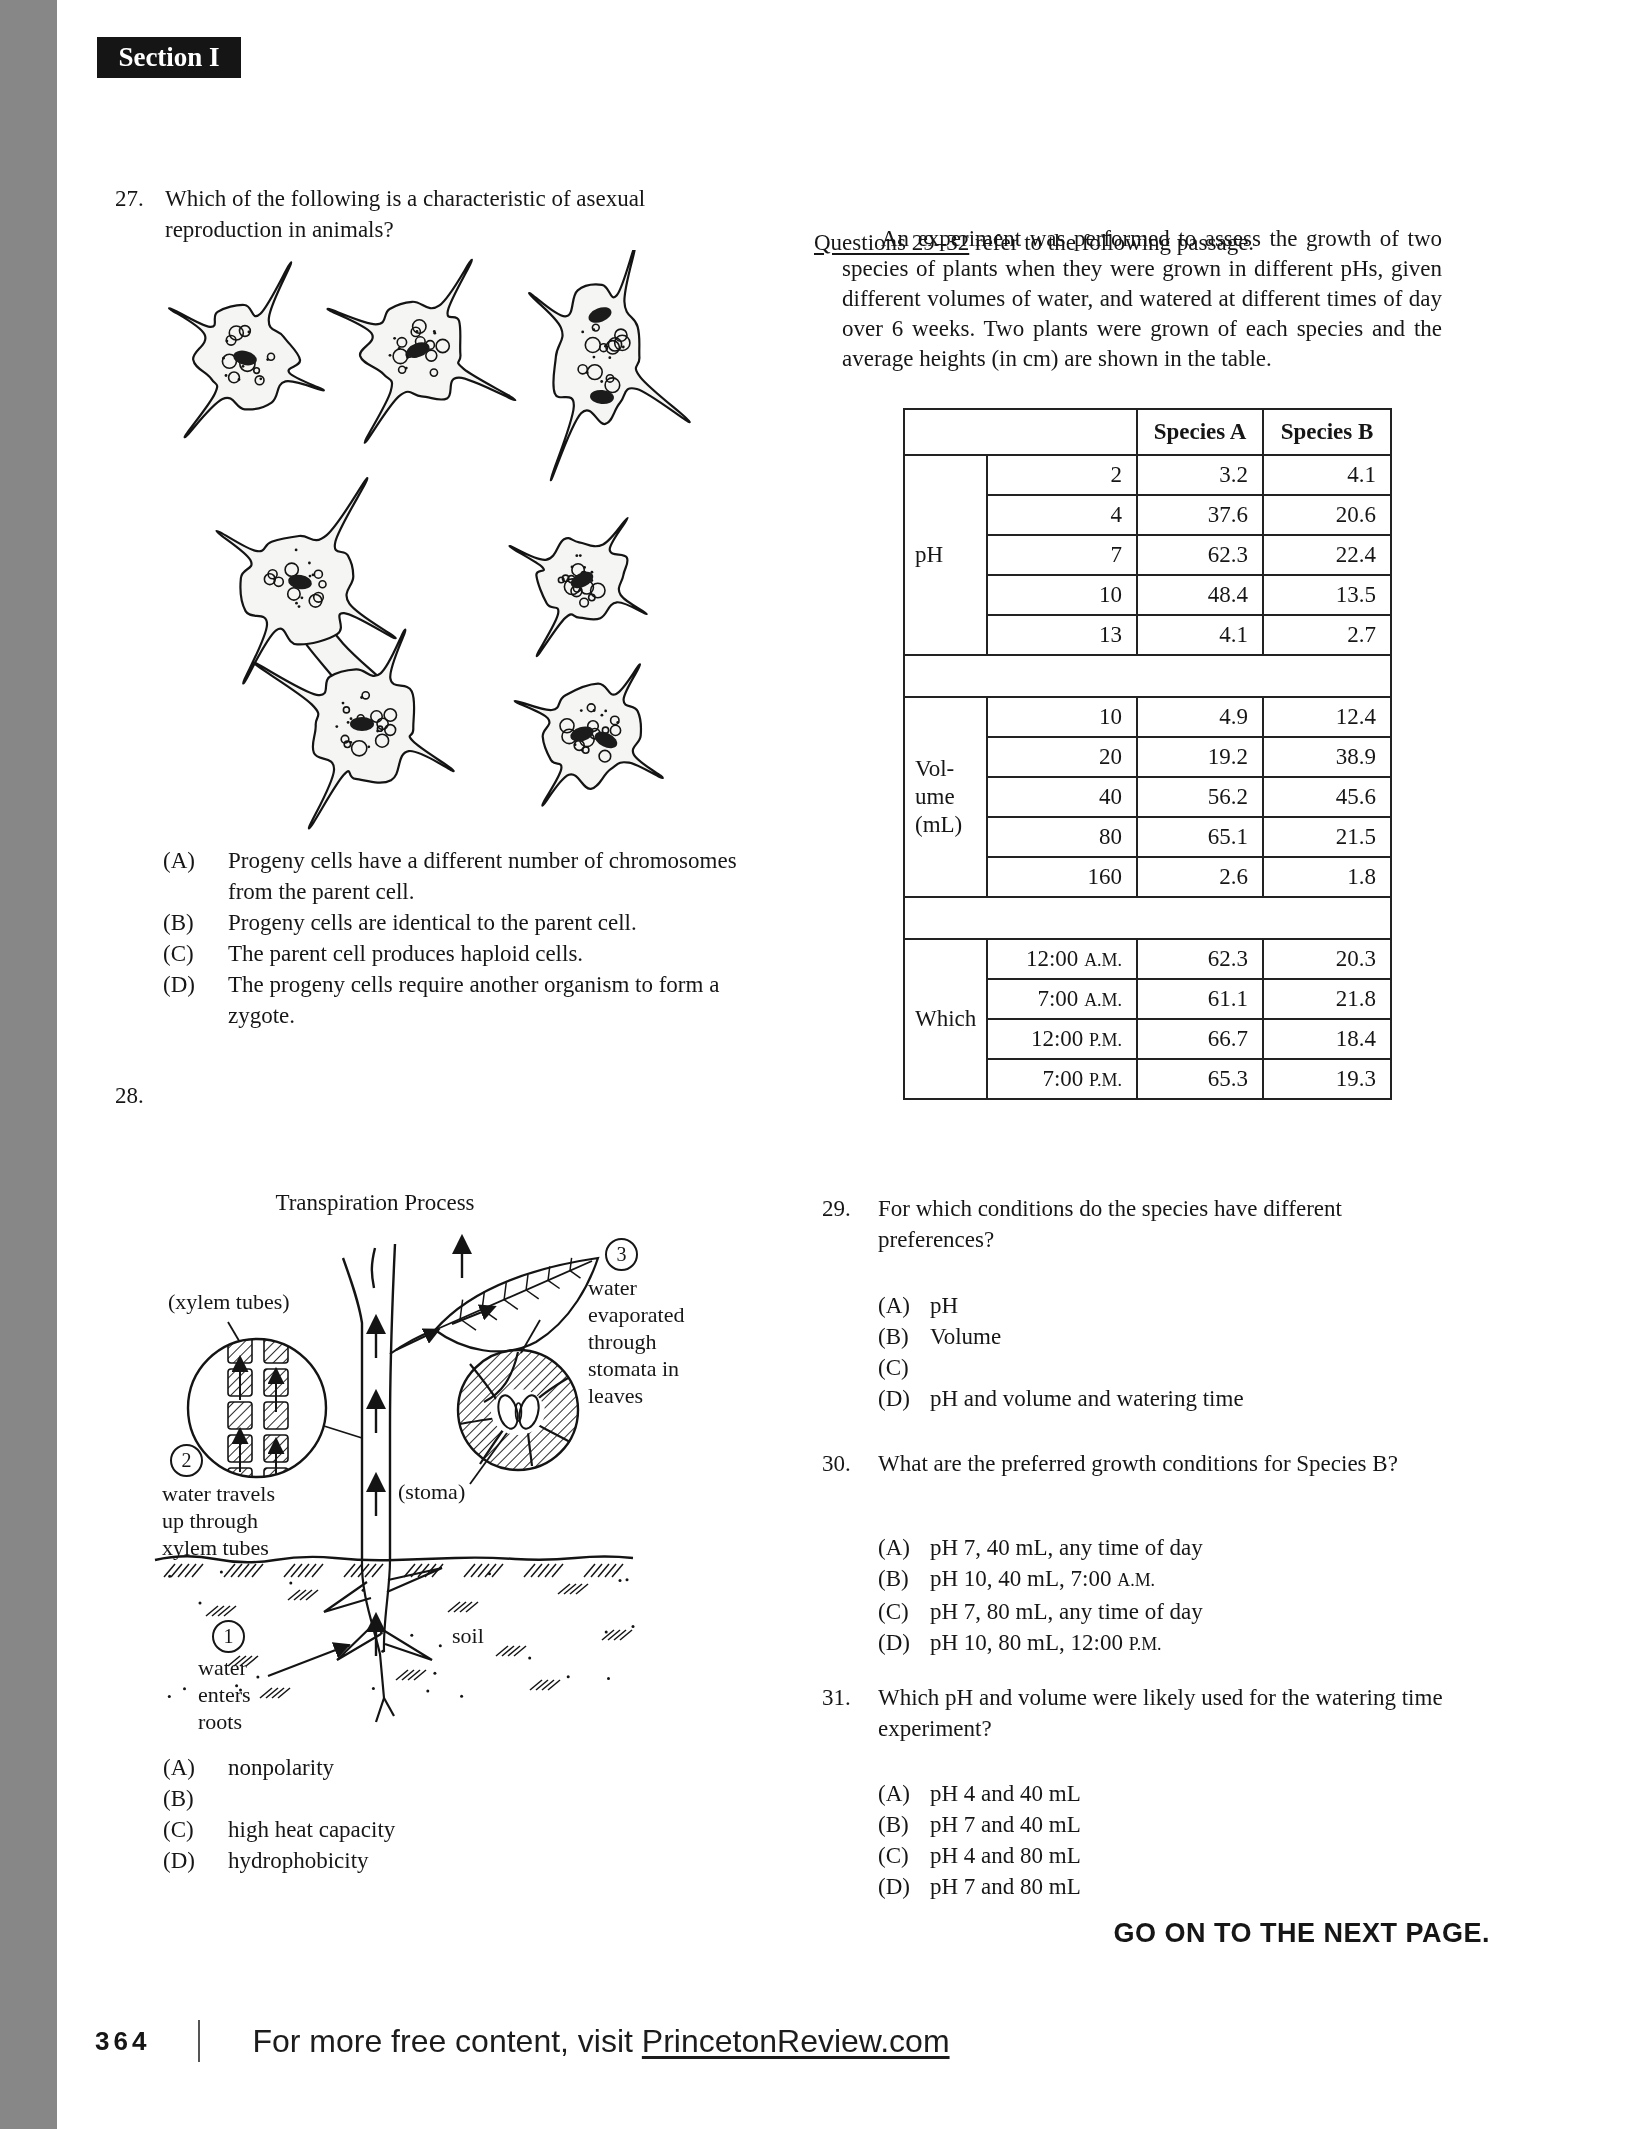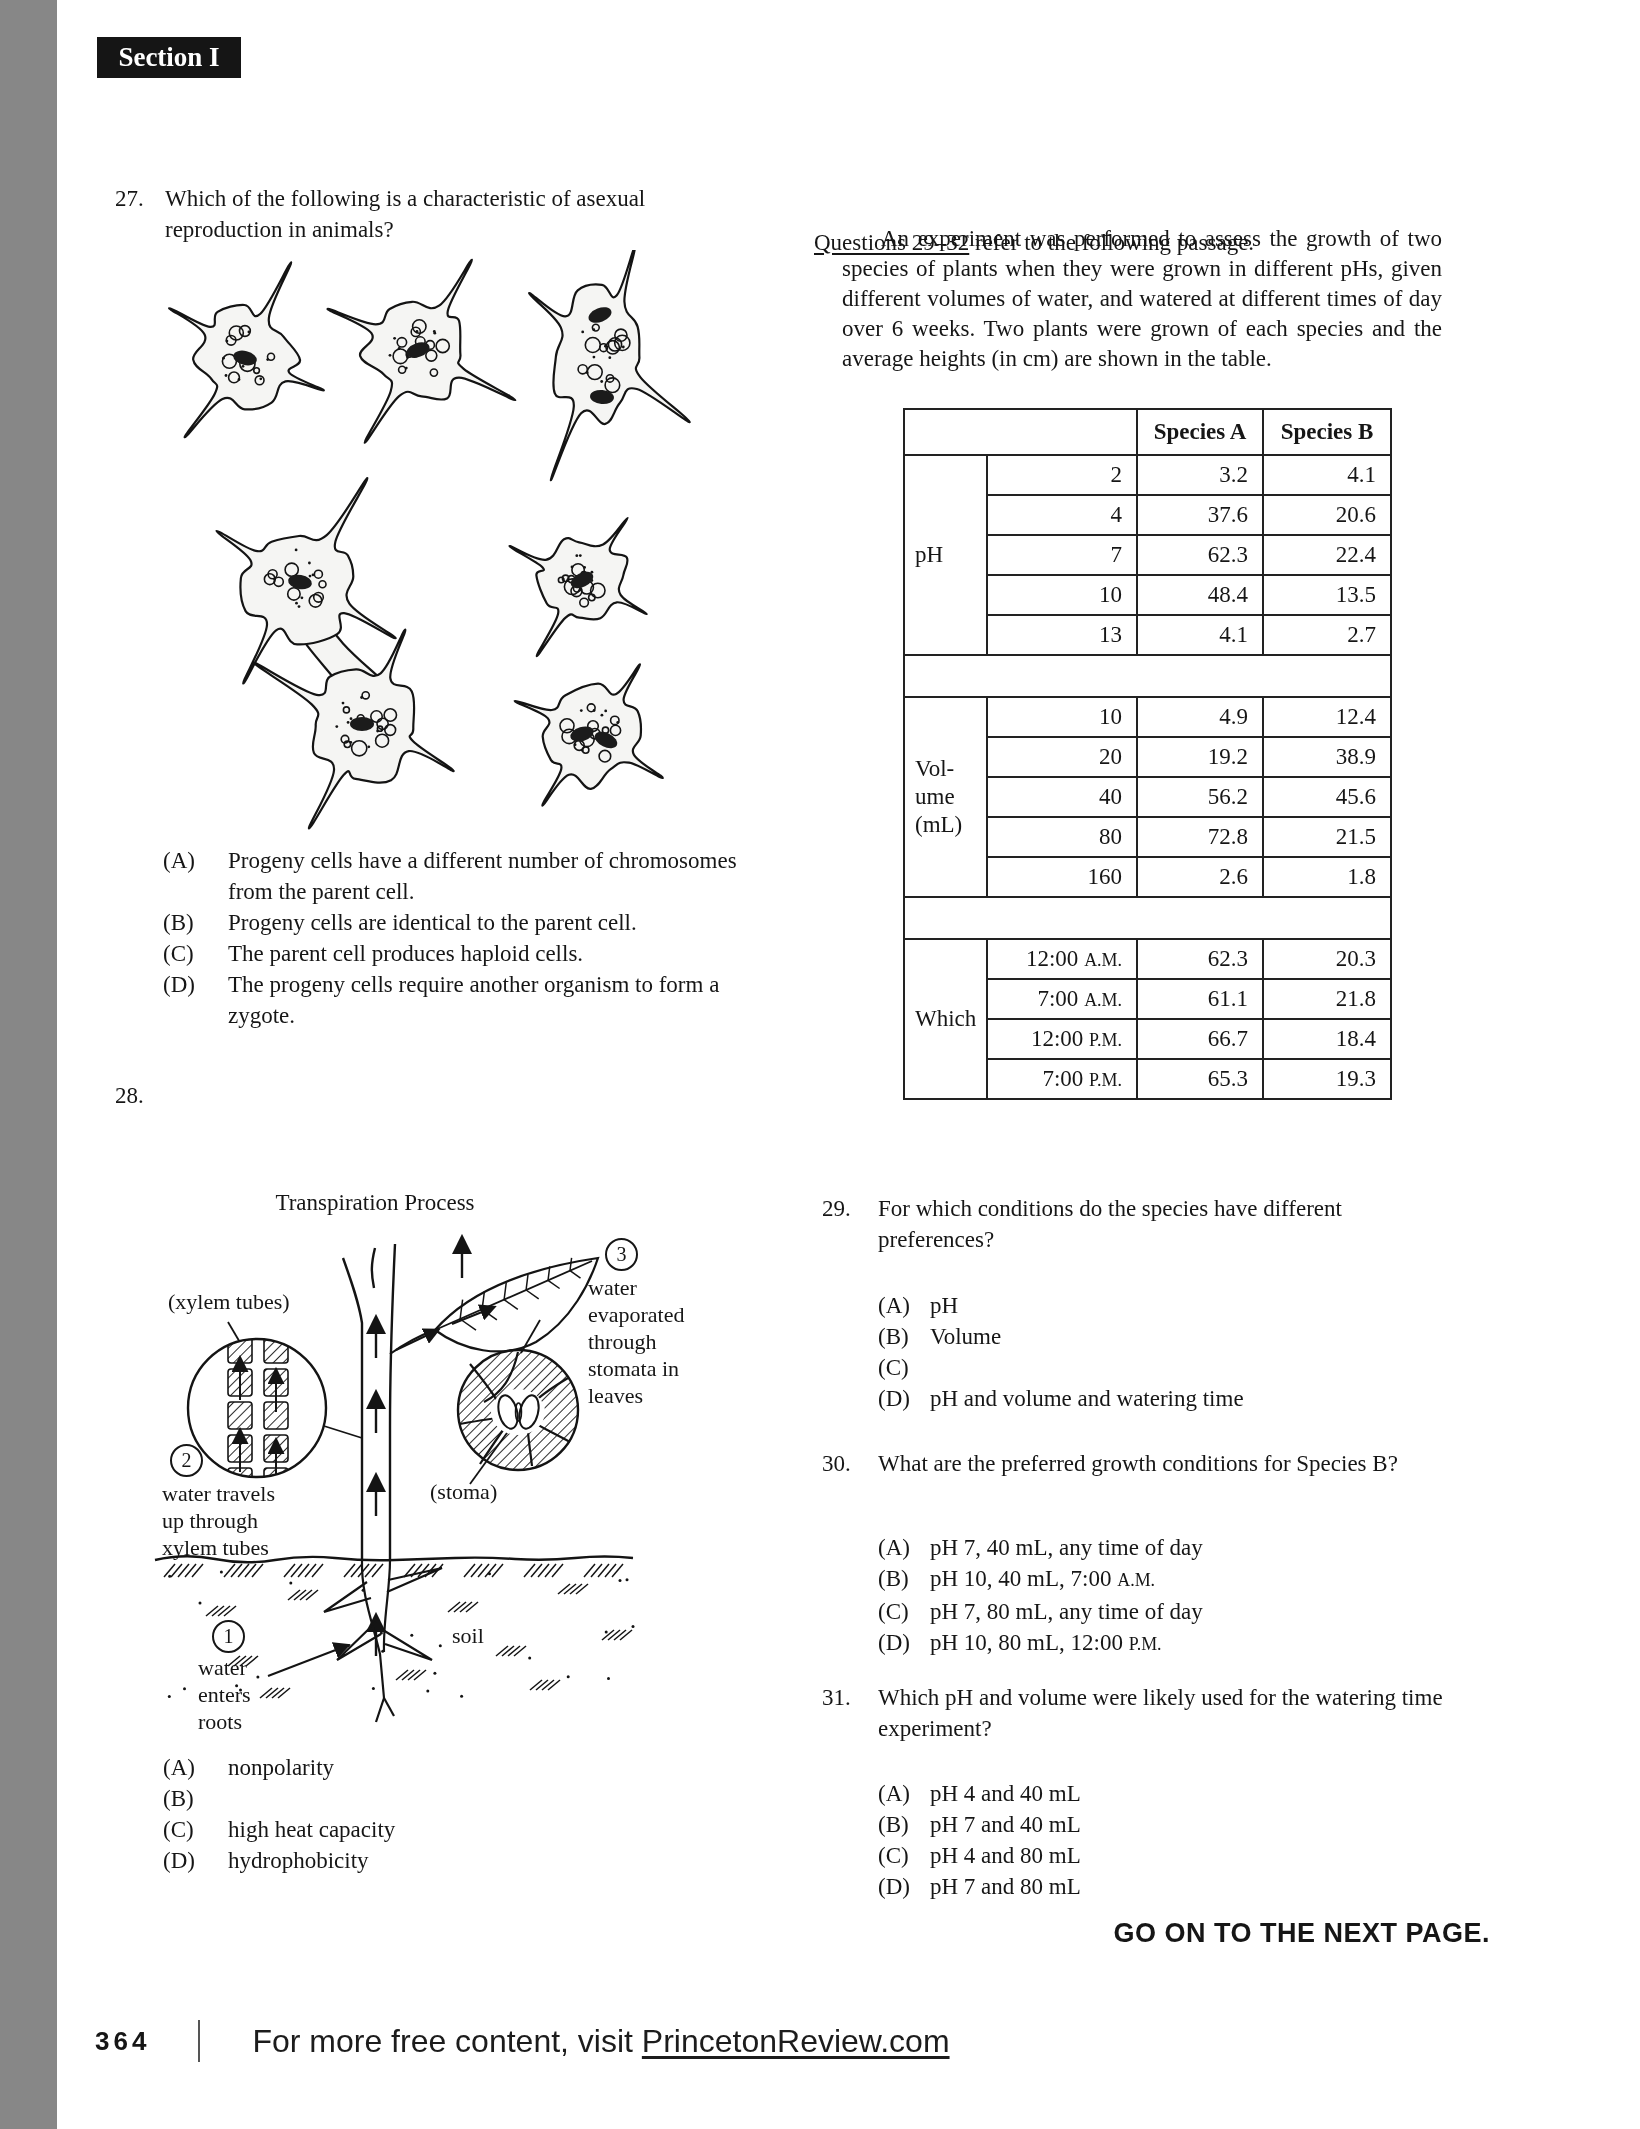--- a/index.html
+++ b/index.html
@@ -478,21 +478,21 @@
         </g>
 
         <line x1="128" y1="448" x2="206" y2="418" stroke="#141414" stroke-width="2" marker-end="url(#arr)"></line>
       </svg>
 
       <div class="diagram-label" style="left:28px;top:60px;">(xylem tubes)</div>
       <span class="circnum" style="left:30px;top:216px;">2</span>
       <div class="diagram-label" style="left:22px;top:252px;">water travels
 up through
 xylem tubes</div>
-      <div class="diagram-label" style="left:258px;top:250px;margin-left:32px;">(stoma)</div>
+      <div class="diagram-label" style="left:258px;top:250px;">(stoma)</div>
       <span class="circnum" style="left:465px;top:10px;">3</span>
       <div class="diagram-label" style="left:448px;top:46px;width:140px;">water
 evaporated
 through
 stomata in
 leaves</div>
       <span class="circnum" style="left:72px;top:392px;">1</span>
       <div class="diagram-label" style="left:58px;top:426px;">water
 enters
 roots</div>
@@ -580,21 +580,21 @@
               <td class="val">19.2</td>
               <td class="val">38.9</td>
             </tr>
             <tr>
               <td class="val">40</td>
               <td class="val">56.2</td>
               <td class="val">45.6</td>
             </tr>
             <tr>
               <td class="val">80</td>
-              <td class="val">72.8</td>
+              <td class="val">65.1</td>
               <td class="val">21.5</td>
             </tr>
             <tr>
               <td class="val">160</td>
               <td class="val">2.6</td>
               <td class="val">1.8</td>
             </tr>
             <tr>
               <td colspan="4" class="spacer"></td>
             </tr>

